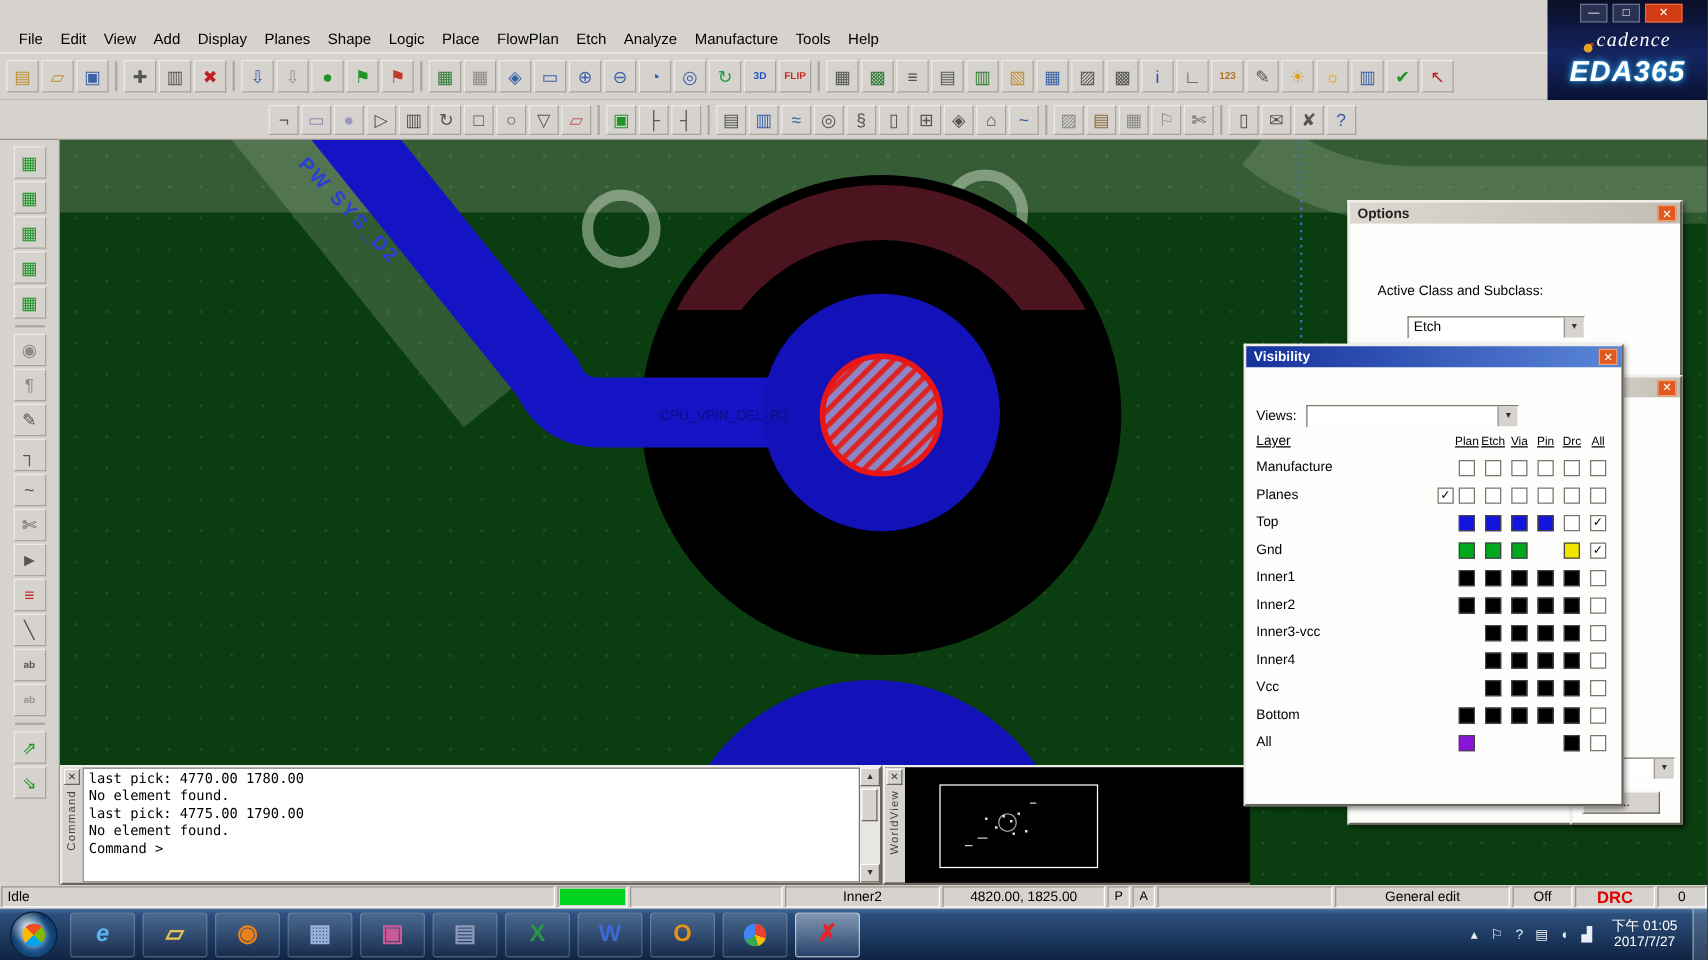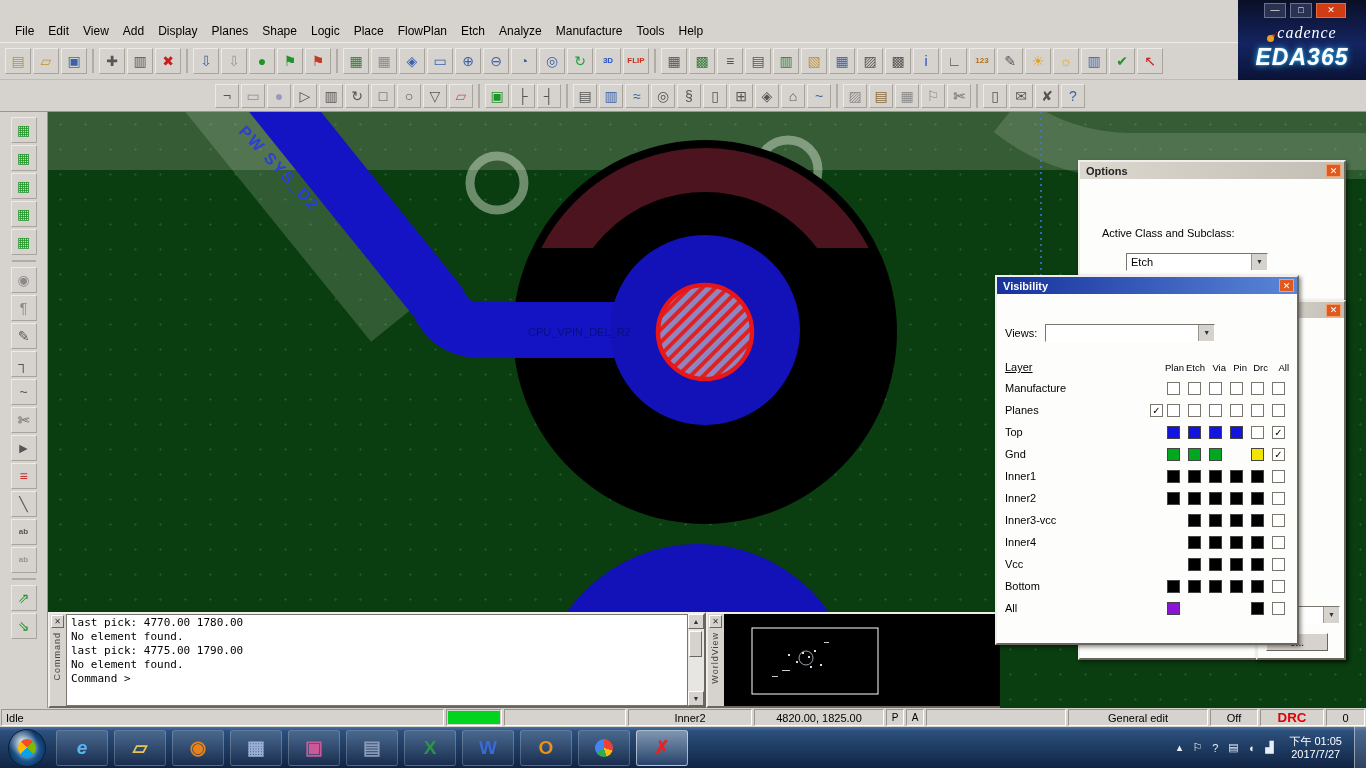--- a/index.html
+++ b/index.html
@@ -57,26 +57,26 @@
 .dd-arrow{width:16px;background:#d6d3ce;border-left:1px solid #9a968e;text-align:center;font-size:7px;line-height:16px;color:#333;flex:0 0 16px;}
 .opt-dd{left:46px;top:74px;width:142px;}
 .right-panel{left:1256px;top:300px;width:90px;height:360px;z-index:12;}
 .right-panel .panel-title{height:16px;}
 .right-body{position:relative;background:#fdfdfb;height:calc(100% - 16px);font-size:11px;}
 .rp-frag{position:absolute;left:4px;top:96px;}
 .rp-dd{left:4px;top:288px;width:78px;}
 .rp-btn{position:absolute;left:8px;top:315px;width:62px;height:18px;background:#d6d3ce;border:1px solid;border-color:#fff #6a665e #6a665e #fff;font-size:10px;}
 .visibility-panel{left:995px;top:275px;width:304px;height:370px;z-index:15;}
 .vis-body{position:relative;background:#fdfdfb;height:calc(100% - 17px);padding:4px 6px 0 8px;font-size:11px;}
-.views-row{display:flex;align-items:center;gap:8px;margin:26px 0 19px 0;}
+.views-row{display:flex;align-items:center;gap:8px;margin:26px 0 5px 0;}
 .views-dd{width:170px;}
 .vis-header{display:flex;align-items:center;margin-bottom:4px;}
 .hdr-layer{flex:1;text-decoration:underline;}
 .vis-cols{display:flex;width:128px;flex:0 0 128px;}
-.vis-col{width:21px;text-align:right;font-size:9.5px;}
+.vis-col{width:21px;text-align:center;font-size:9.5px;text-decoration:underline;}
 .vis-row{display:flex;align-items:center;height:22px;}
 .vis-label{flex:1;}
 .vis-cells{display:flex;width:128px;flex:0 0 128px;}
 .vis-slot{width:21px;display:flex;justify-content:center;align-items:center;}
 .vis-swatch{width:13px;height:13px;border:1px solid #444;}
 .vcheck{width:13px;height:13px;background:#fff;border:1px solid #7a766e;font-size:10px;line-height:11px;text-align:center;color:#000;display:inline-block;}
 
 
 .command-pane{position:absolute;left:48px;top:612px;width:658px;height:96px;background:#d6d3ce;border:2px solid;border-color:#f0eeea #6a665e #6a665e #f0eeea;display:flex;z-index:8;}
 .pane-side{width:16px;background:#d6d3ce;position:relative;flex:0 0 16px;}

